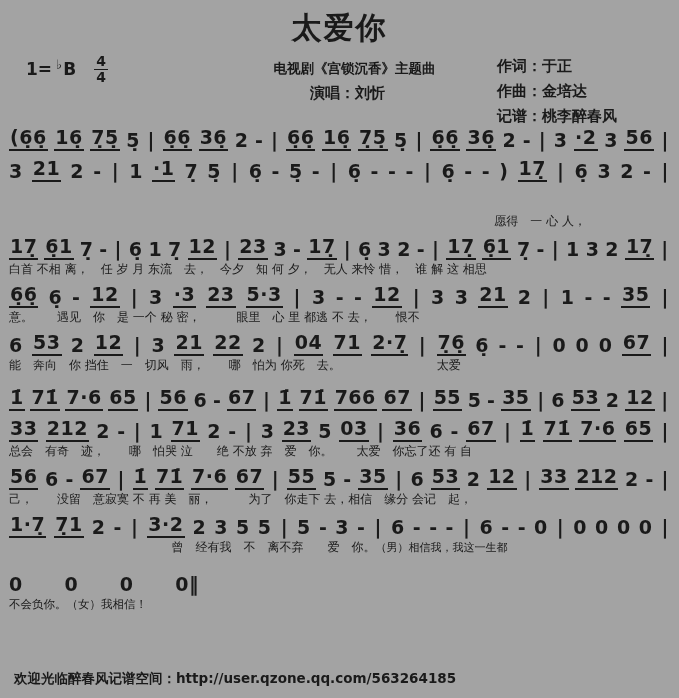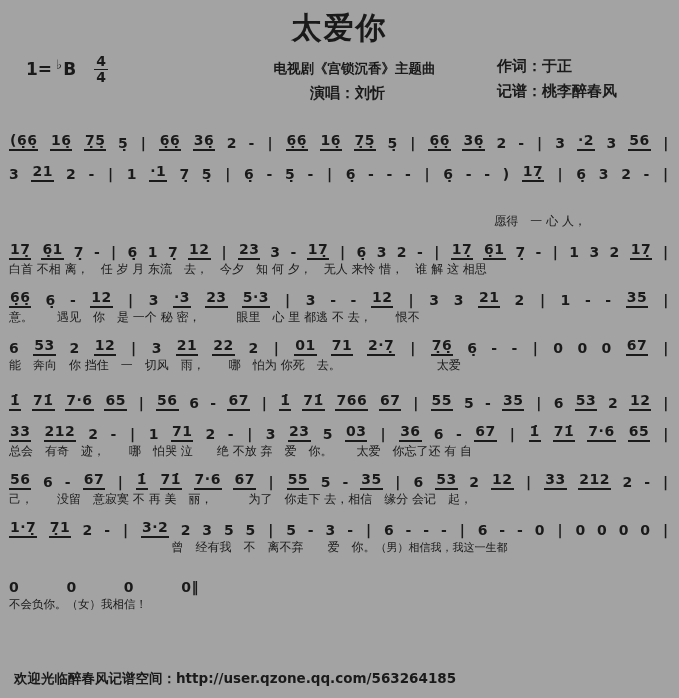--- a/index.html
+++ b/index.html
@@ -32,21 +32,21 @@
     font-size:15px; font-weight:bold; transform:translateX(8px);
   }
   .credits { position:absolute; top:54px; left:497px; font-size:15px; font-weight:bold; line-height:25px; white-space:nowrap; }
   
   .score { padding:2px 9px 0 9px; }
   .system { margin-bottom:6px; }
   .system.chorus-gap { margin-top:13px; }
   .system.final { margin-top:15px; }
   .notes {
     display:flex; justify-content:space-between; align-items:flex-end;
-    font-weight:bold; font-size:14px; height:25px; letter-spacing:0.5px;
+    font-weight:bold; font-size:19px; height:25px; letter-spacing:0.5px;
     white-space:nowrap;
   }
   .notes span { display:inline-block; line-height:1.1; }
   .notes .beam { border-bottom:2px solid #1a1a1a; padding:0 1px 1px 1px; }
   .notes .bar { padding:0 1px; }
   .final .notes { width:190px; }
   .lyrics { font-size:12px; margin-top:2px; white-space:pre; line-height:15px; }
   .lyrics-right-aligned { text-align:right; padding-right:84px;margin-top:32px; }
   .lyric-flex { display:flex; justify-content:center; align-items:flex-end; }
   .lyric-flex .small { font-size:11px; }
@@ -70,20 +70,21 @@
         <span class="num">4</span>
         <span class="den">4</span>
       </span>
     </div>
 
     <div class="subtitle">电视剧《宫锁沉香》主题曲</div>
     <div class="singer">演唱：刘忻</div>
 
     <div class="credits">
       <div>作词：于正</div>
+      <div>作曲：金培达</div>
       <div>记谱：桃李醉春风</div>
     </div>
   </div>
 
   <div class="score">
     <div class="system">
       <div class="notes">
           <span class="beam">(6̣6̣</span>
           <span class="beam">16̣</span>
           <span class="beam">7̣5̣</span>
@@ -217,21 +218,21 @@
           <span>6</span>
           <span class="beam">53</span>
           <span>2</span>
           <span class="beam">12</span>
           <span class="bar">|</span>
           <span>3</span>
           <span class="beam">21</span>
           <span class="beam">22</span>
           <span>2</span>
           <span class="bar">|</span>
-          <span class="beam">01</span>
+          <span class="beam">04</span>
           <span class="beam">71</span>
           <span class="beam">2·7̣</span>
           <span class="bar">|</span>
           <span class="beam">7̣6̣</span>
           <span>6̣</span>
           <span>-</span>
           <span>-</span>
           <span class="bar">|</span>
           <span>0</span>
           <span>0</span>

